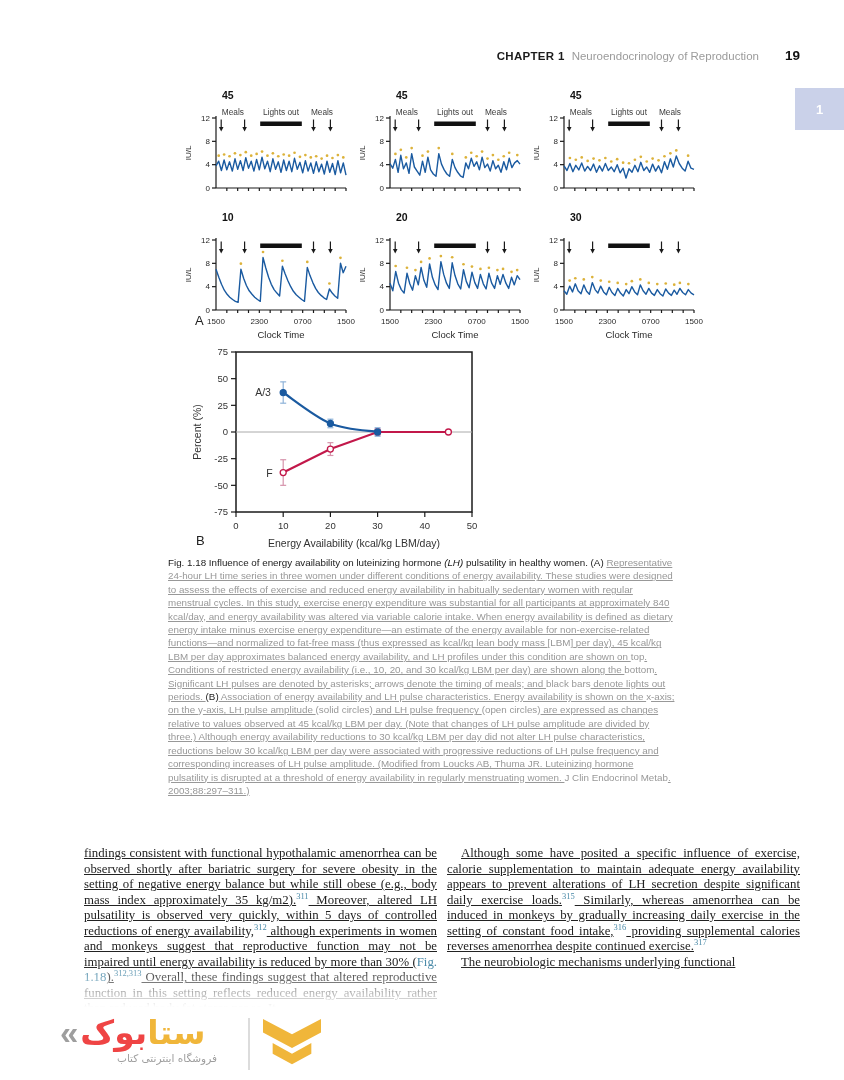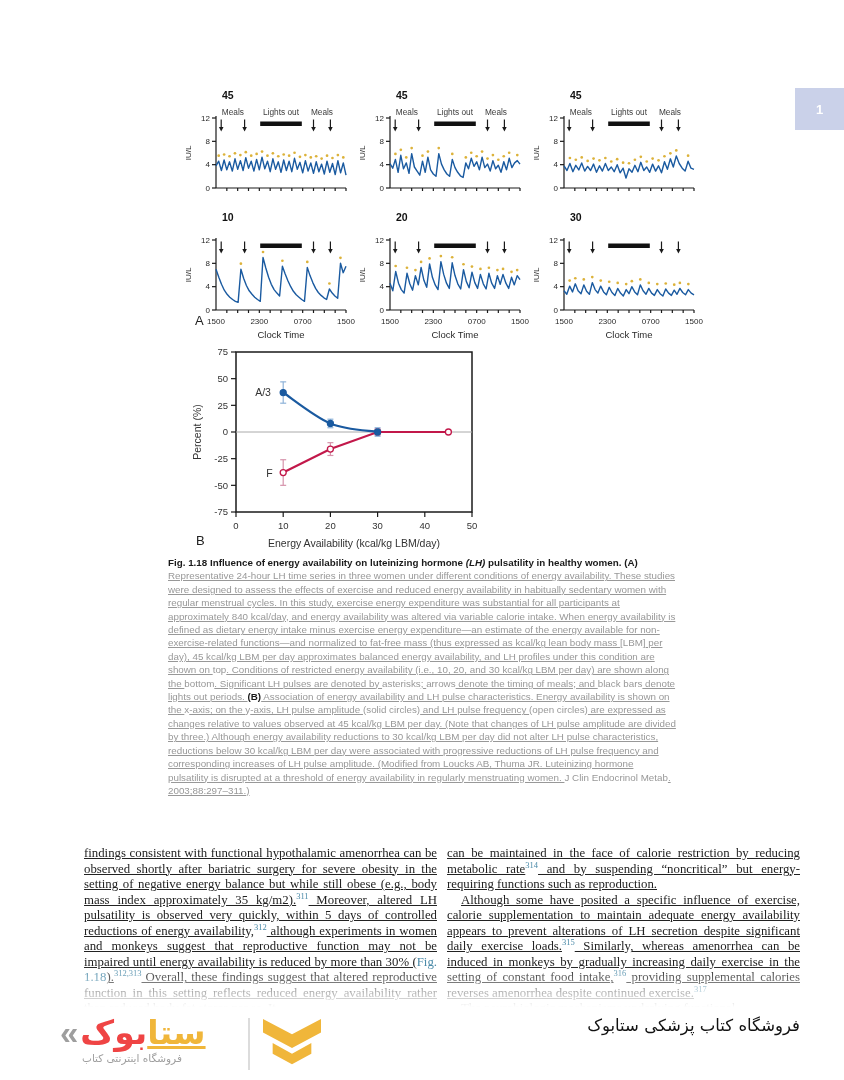--- a/index.html
+++ b/index.html
@@ -21,57 +21,62 @@
   .annot{font:8.3px "Liberation Sans",sans-serif;fill:#3c3c3c;}
   .axis-label{font:9.5px "Liberation Sans",sans-serif;fill:#2a2a2a;}
   .sc-tick{font:9.5px "Liberation Sans",sans-serif;fill:#333;}
   .sc-label{font:10.5px "Liberation Sans",sans-serif;fill:#333;}
   .ta-e{text-anchor:end}.ta-m{text-anchor:middle}
   .panel-label{position:absolute;font-size:13px;color:#222;font-family:"Liberation Sans",sans-serif;}
   
   .caption{position:absolute;left:168px;top:556px;width:508px;font-size:9.8px;line-height:1.37;
            color:#989898;text-align:left;}
   .seg-n{color:inherit;text-decoration:underline;}
-  .seg-b{font-weight:bold;color:#1a1a1a;}
-  .seg-bi{font-weight:bold;font-style:italic;color:#1a1a1a;}
+  .seg-b{font-weight:normal;color:#1a1a1a;}
+  .seg-bi{font-weight:normal;font-style:italic;color:#1a1a1a;}
   .seg-i{}
   .seg-link{color:#4a8aa8;}
   
   .body-cols{position:absolute;left:84px;top:846px;width:716px;display:flex;gap:10px;}
   .col{width:353px;}
   .bp{margin:0;font-family:"Liberation Serif",serif;font-size:12.8px;line-height:1.215;
       color:#222;text-align:justify;}
   .bp.indent{text-indent:14px;}
   sup.ref{color:#4a8aa8;font-size:8.5px;line-height:0;}
   .fade{position:absolute;left:0;top:966px;width:100%;height:50px;
         background:linear-gradient(to bottom,rgba(255,255,255,0),#ffffff 82%);}
   
   .footer{position:absolute;left:0;top:1010px;width:100%;height:70px;background:#fff;}
   .logo{position:absolute;left:60px;top:6px;}
   .logo-row{display:flex;align-items:center;direction:ltr;}
   .logo-chevron{font-size:33px;font-weight:bold;color:#9e9e9e;line-height:1;margin-right:2px;}
   .wm{font-family:"DejaVu Sans",sans-serif;font-size:33px;font-weight:bold;line-height:1;}
   .wm-gray{color:#ef4444;}
-  .wm-yellow{color:#f0b63a;text-decoration:underline;}
+  .wm-yellow{color:#f0b63a;}
   .logo-sub{font-family:"DejaVu Sans",sans-serif;font-size:10.5px;color:#9e9e9e;
-            direction:rtl;text-align:left;margin-top:3px;width:170px;margin-left:22px;}
+            direction:rtl;text-align:center;margin-top:3px;width:170px;margin-left:22px;}
   .divider{position:absolute;left:248px;top:8px;width:2px;height:52px;background:#dcdcdc;}
   .emblem{position:absolute;left:260px;top:6px;}
   .footer-right{position:absolute;right:44px;top:6px;text-align:right;}
   .store-title{font-family:"DejaVu Sans",sans-serif;font-size:16.5px;color:#121212;direction:rtl;}
   .website{font-family:"DejaVu Sans",sans-serif;font-size:19.5px;font-weight:bold;
            letter-spacing:6.5px;margin-top:7px;}
   .c-dark{color:#1d1d1d;}
   .c-yellow{color:#f0b63a;}
 </style>
 </head>
 <body>
 
 <div class="page">
 
+  <div class="header">
+    <span class="ch-label">CHAPTER 1</span>
+    <span class="ch-title">Neuroendocrinology of Reproduction</span>
+    <span class="page-num">19</span>
+  </div>
   <div class="side-tab">1</div>
 
   <svg class="lh" style="left:182px;top:88px" width="172" height="108">
       <text x="40" y="11" class="lh-title">45</text>
       <line x1="34" y1="28" x2="34" y2="100" class="axis"></line>
       <line x1="34" y1="100" x2="164" y2="100" class="axis"></line>
       <line x1="30" y1="100" x2="34" y2="100" class="axis"></line>
       <text x="28" y="102.8" class="tick ta-e">0</text>
       <line x1="30" y1="76.66666666666667" x2="34" y2="76.66666666666667" class="axis"></line>
       <text x="28" y="79.46666666666667" class="tick ta-e">4</text>
@@ -471,21 +476,20 @@
     </svg>
   <div class="panel-label" style="left:196px;top:533px">B</div>
 
   <div class="caption"><span class="seg-b">Fig. 1.18 Influence of energy availability on luteinizing hormone </span><span class="seg-bi">(LH)</span><span class="seg-b"> pulsatility in healthy women. (A) </span><span class="seg-n">Representative 24-hour LH time series in three women under different conditions of energy availability. These studies were designed to assess the effects of exercise and reduced energy availability in habitually sedentary women with regular menstrual cycles. In this study, exercise energy expenditure was substantial for all participants at approximately 840 kcal/day, and energy availability was altered via variable calorie intake. When energy availability is defined as dietary energy intake minus exercise energy expenditure—an estimate of the energy available for non-exercise-related functions—and normalized to fat-free mass (thus expressed as kcal/kg lean body mass </span><span class="seg-i">[LBM]</span><span class="seg-n"> per day), 45 kcal/kg LBM per day approximates balanced energy availability, and LH profiles under this condition are shown on </span><span class="seg-i">top</span><span class="seg-n">. Conditions of restricted energy availability (i.e., 10, 20, and 30 kcal/kg LBM per day) are shown along the </span><span class="seg-i">bottom</span><span class="seg-n">. Significant LH pulses are denoted by </span><span class="seg-i">asterisks</span><span class="seg-n">; </span><span class="seg-i">arrows</span><span class="seg-n"> denote the timing of meals; and </span><span class="seg-i">black bars</span><span class="seg-n"> denote lights out periods. </span><span class="seg-b">(B)</span><span class="seg-n"> Association of energy availability and LH pulse characteristics. Energy availability is shown on the </span><span class="seg-i">x</span><span class="seg-n">-axis; on the </span><span class="seg-i">y</span><span class="seg-n">-axis, LH pulse amplitude </span><span class="seg-i">(solid circles)</span><span class="seg-n"> and LH pulse frequency </span><span class="seg-i">(open circles)</span><span class="seg-n"> are expressed as changes relative to values observed at 45 kcal/kg LBM per day. (Note that changes of LH pulse amplitude are divided by three.) Although energy availability reductions to 30 kcal/kg LBM per day did not alter LH pulse characteristics, reductions below 30 kcal/kg LBM per day were associated with progressive reductions of LH pulse frequency and corresponding increases of LH pulse amplitude. (Modified from Loucks AB, Thuma JR. Luteinizing hormone pulsatility is disrupted at a threshold of energy availability in regularly menstruating women. </span><span class="seg-i">J Clin Endocrinol Metab</span><span class="seg-n">. 2003;88:297–311.)</span></div>
 
   <div class="body-cols">
     <div class="col">
       <p class="bp"><span class="seg-n">findings consistent with functional hypothalamic amenorrhea can be observed shortly after bariatric surgery for severe obesity in the setting of negative energy balance but while still obese (e.g., body mass index approximately 35 kg/m2).</span><sup class="ref">311</sup><span class="seg-n"> Moreover, altered LH pulsatility is observed very quickly, within 5 days of controlled reductions of energy availability,</span><sup class="ref">312</sup><span class="seg-n"> although experiments in women and monkeys suggest that reproductive function may not be impaired until energy availability is reduced by more than 30% (</span><span class="seg-link">Fig. 1.18</span><span class="seg-n">).</span><sup class="ref">312,313</sup><span class="seg-n"> Overall, these findings suggest that altered reproductive function in this setting reflects reduced energy availability rather than reduced body fat stores per se. It</span></p>
     </div>
     <div class="col">
-      <p class="bp"><span class="seg-n">can be maintained in the face of calorie restriction by reducing metabolic rate</span><sup class="ref">314</sup><span class="seg-n"> and by suspending “noncritical” but energy-requiring functions such as reproduction.</span></p>
       <p class="bp indent"><span class="seg-n">Although some have posited a specific influence of exercise, calorie supplementation to maintain adequate energy availability appears to prevent alterations of LH secretion despite significant daily exercise loads.</span><sup class="ref">315</sup><span class="seg-n"> Similarly, whereas amenorrhea can be induced in monkeys by gradually increasing daily exercise in the setting of constant food intake,</span><sup class="ref">316</sup><span class="seg-n"> providing supplemental calories reverses amenorrhea despite continued exercise.</span><sup class="ref">317</sup></p>
       <p class="bp indent"><span class="seg-n">The neurobiologic mechanisms underlying functional</span></p>
     </div>
   </div>
   <div class="fade"></div>
 
   <div class="footer">
     <div class="logo">
       <div class="logo-row">
         <span class="logo-chevron">«</span>
@@ -493,17 +497,16 @@
         <span class="wm wm-yellow">ستا</span>
       </div>
       <div class="logo-sub">فروشگاه اینترنتی کتاب</div>
     </div>
     <div class="divider"></div>
     <svg class="emblem" width="64" height="58" viewBox="0 0 66 60">
       <path d="M3 3 L33 19 L63 3 L63 17 L33 33 L3 17 Z" fill="#f0b63a"></path>
       <path d="M13 28 L33 39 L53 28 L53 39 L33 50 L13 39 Z" fill="#f0b63a"></path>
     </svg>
     <div class="footer-right">
-      <div class="store-title">فروشگاه کتاب پزشکی ستابوک</div>
     </div>
   </div>
 
 </div>
 
 </body></html>

